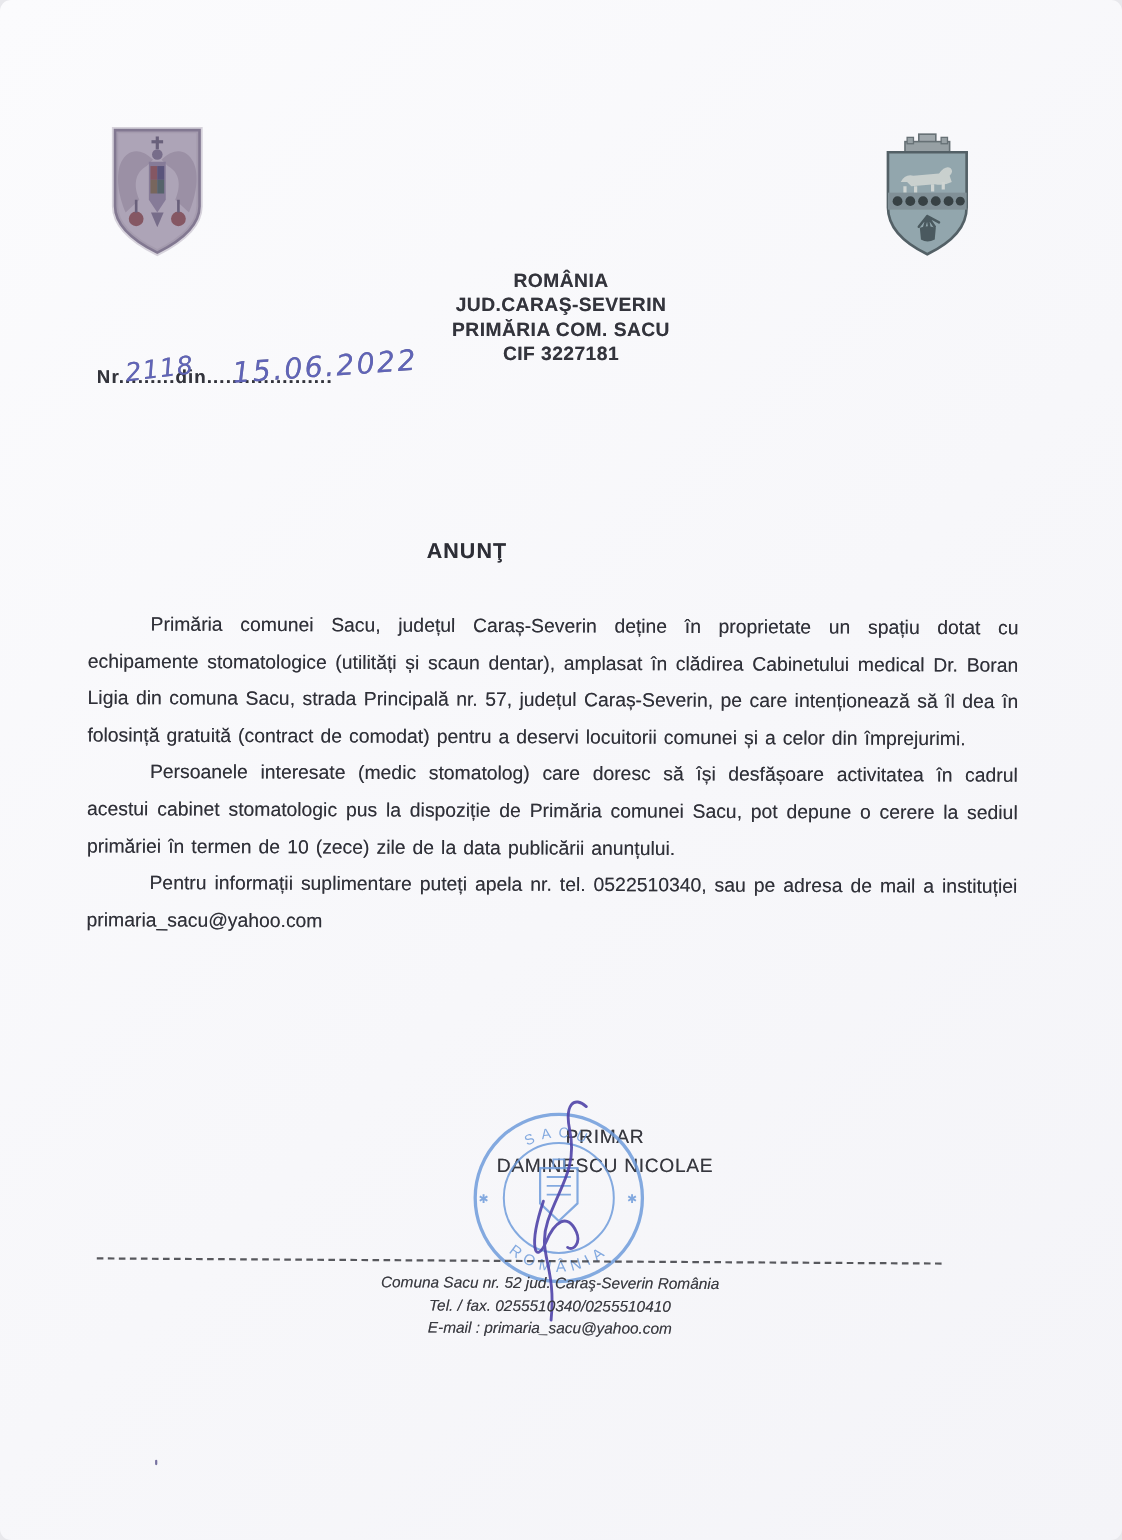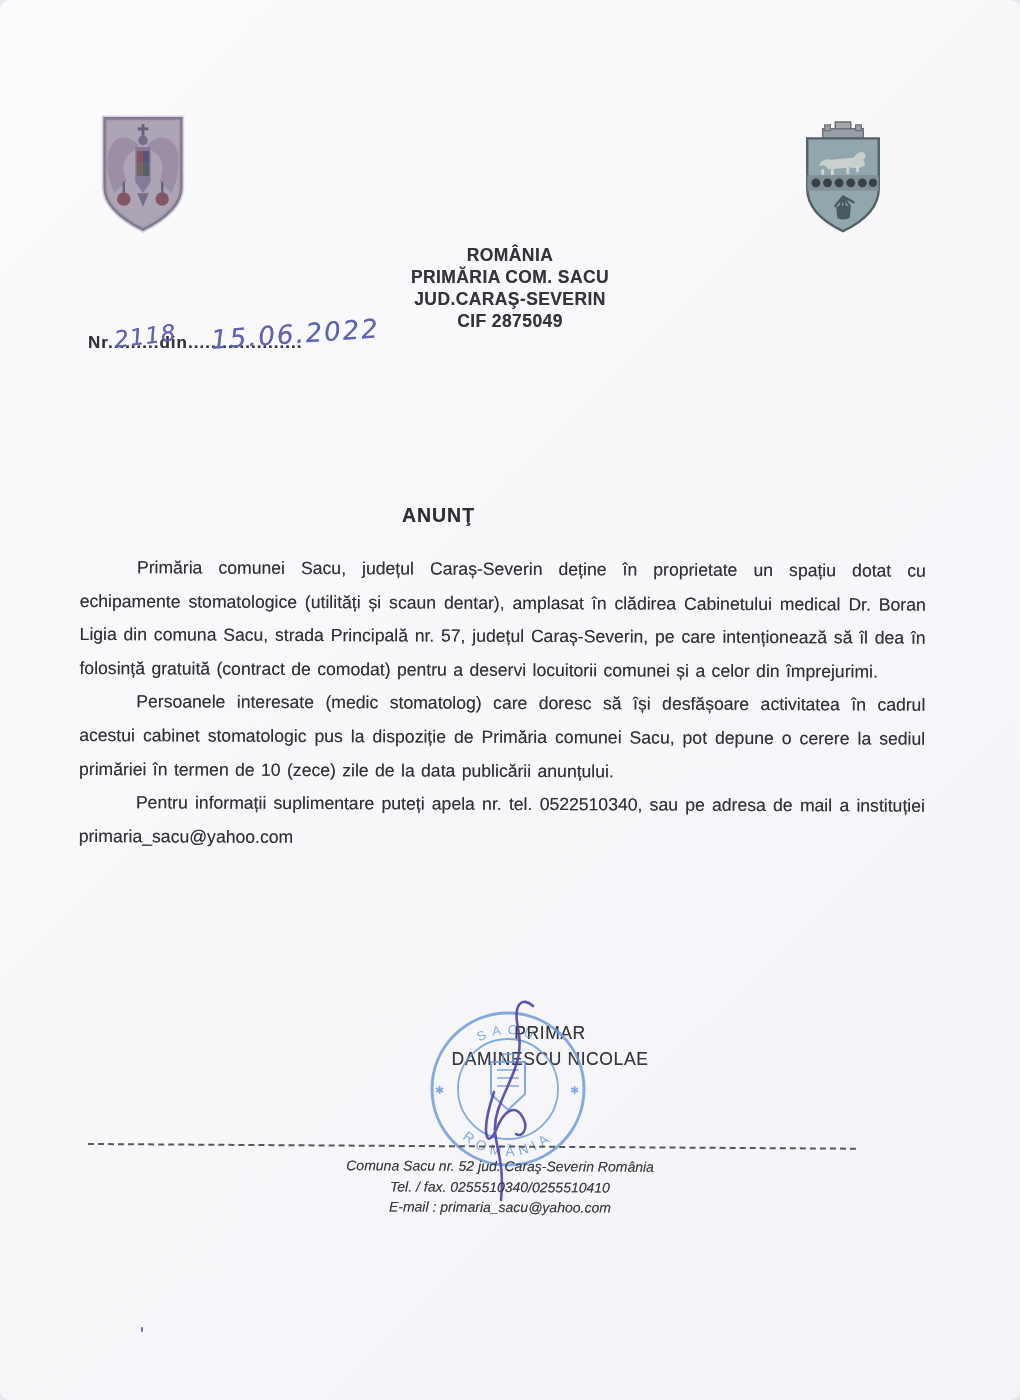--- a/index.html
+++ b/index.html
@@ -28,21 +28,21 @@
     font-family:"DejaVu Sans",sans-serif;font-style:italic;color:#6064b8;font-weight:400;
   }
   .hand-nr{
     position:absolute;left:26px;top:-10px;font-size:23px;transform:rotate(-7deg);letter-spacing:1px;
   }
   .hand-date{
     position:absolute;left:123px;top:-14px;font-size:26px;transform:rotate(-4deg);letter-spacing:2px;
   }
   
   .doc-title{
-    position:absolute;left:0;top:490px;width:849px;text-align:center;margin:14px;
+    position:absolute;left:0;top:490px;width:849px;text-align:center;margin:0;
     font-size:19.5px;font-weight:bold;letter-spacing:1px;color:#2d2e36;
   }
   
   .body-text{
     position:absolute;left:80px;top:551px;width:846px;
     font-size:17.6px;line-height:33.6px;text-align:justify;color:#2f3038;
     transform:rotate(.25deg);transform-origin:left top;word-spacing:1.5px;
   }
   .body-text p{margin:0;text-indent:57px;}
   
@@ -111,23 +111,23 @@
     <circle cx="53" cy="64" r="4.6" fill="#273235"></circle>
     <circle cx="65" cy="64" r="4.6" fill="#273235"></circle>
     <circle cx="76" cy="64" r="4.2" fill="#273235"></circle>
 
     <path d="M45 78 L37 88 M45 78 L42 89 M45 78 L47 89 M45 78 L52 88 M45 78 L56 84" stroke="#3c4c52" stroke-width="2.4" stroke-linecap="round"></path>
     <path d="M38 89 Q45 86 53 89 L52 100 Q45 104 39 100 Z" fill="#3c4c52"></path>
   </svg>
 
   <div class="header-block soft">
     <div>ROMÂNIA</div>
+    <div>JUD.CARAŞ-SEVERIN</div>
     <div>PRIMĂRIA COM. SACU</div>
-    <div>JUD.CARAŞ-SEVERIN</div>
-    <div>CIF 2875049</div>
+    <div>CIF 3227181</div>
   </div>
 
   <div class="nr-line soft">
     <span class="printed">Nr</span><span class="printed">.........</span><span class="printed">din</span><span class="printed">....................</span>
     <span class="hand hand-nr">2118</span>
     <span class="hand hand-date">15.06.2022</span>
   </div>
 
   <h1 class="doc-title soft">ANUNŢ</h1>
 

